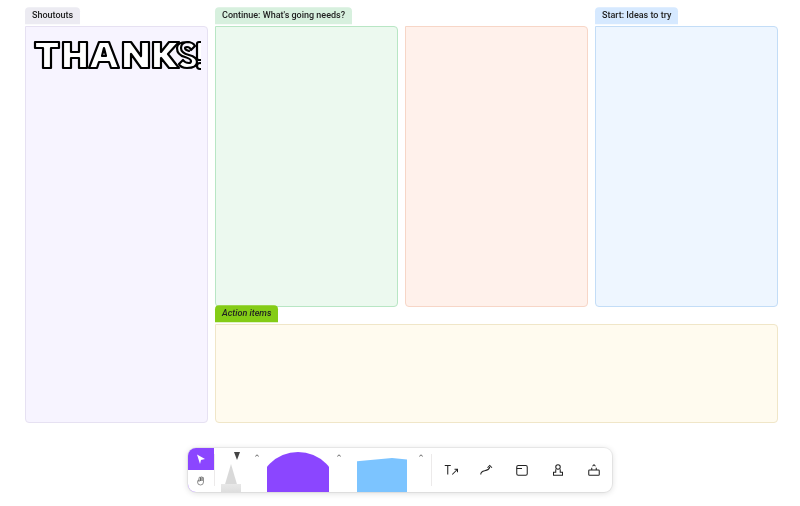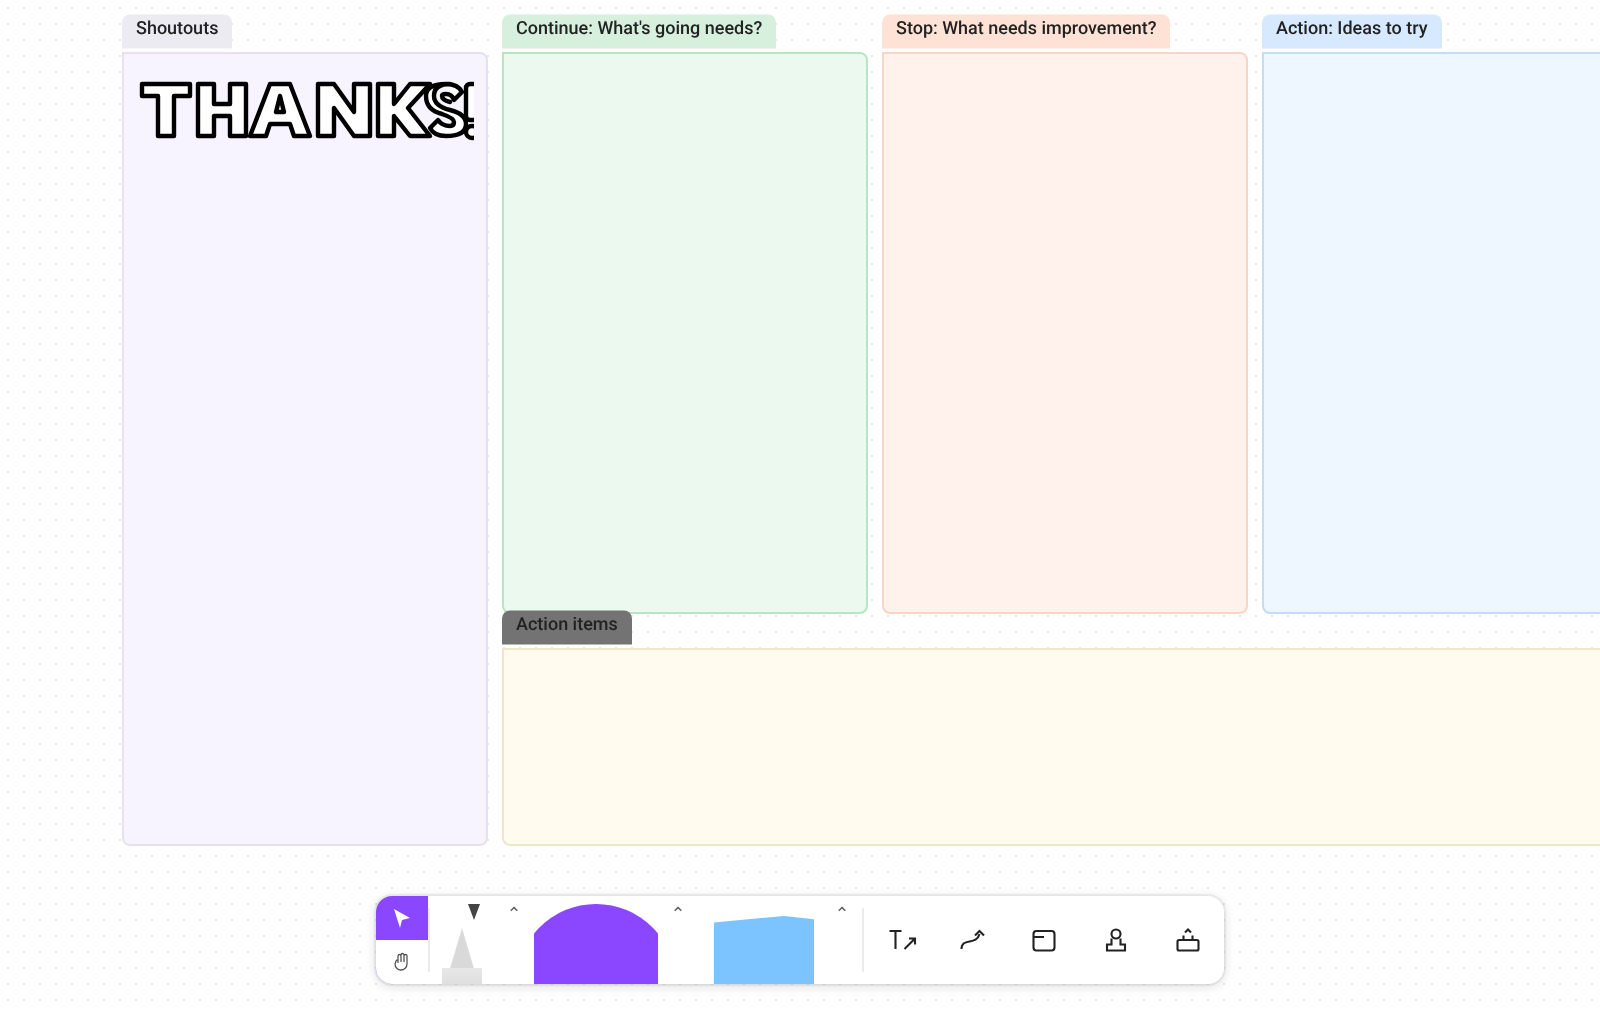--- a/index.html
+++ b/index.html
@@ -5,21 +5,21 @@
   * { box-sizing: border-box; margin: 0; padding: 0; }
   html, body { width: 800px; height: 506px; overflow: hidden; }
   body {
     font-family: -apple-system, BlinkMacSystemFont, "Segoe UI", Roboto, Arial, sans-serif;
     background: #fff;
     background-image: radial-gradient(#e6e6e6 0.5px, transparent 0.5px);
     background-size: 8px 8px;
     position: relative;
   }
 
-  .canvas { position: absolute; inset: 0; margin-left: 36px; }
+  .canvas { position: absolute; inset: 0; }
 
   .card { position: absolute; }
   .card-tag {
     font-size: 9px;
     font-weight: 500;
     padding: 3px 7px;
     border-radius: 4px 4px 0 0;
     display: inline-block;
     position: absolute;
     top: -2px;
@@ -50,21 +50,21 @@
   #c-stop .card-tag { background: #ffe2d6; }
   #c-stop .card-body { background: #fff1eb; border-color: #f7d6c7; }
 
   
   #c-start { left: 595px; top: 26px; width: 183px; height: 281px; }
   #c-start .card-tag { background: #d6e9ff; }
   #c-start .card-body { background: #eef6ff; border-color: #c3ddf7; }
 
   
   #c-action { left: 215px; top: 324px; width: 563px; height: 99px; }
-  #c-action .card-tag { background: #737373; }
+  #c-action .card-tag { background: #84cc16; font-style: italic; }
   #c-action .card-body { background: #fffbef; border-color: #f0e6c8; }
 
   .thanks-svg { position: absolute; left: 6px; top: 10px; width: 170px; }
 
   
   .toolbar {
     position: absolute;
     left: 50%;
     transform: translateX(-50%);
     bottom: 14px;
@@ -164,26 +164,25 @@
       </svg>
     </div>
   </div>
 
   <div class="card" id="c-continue">
     <div class="card-tag">Continue: What's going needs?</div>
     <div class="card-body"></div>
   </div>
 
   <div class="card" id="c-stop">
-    <div class="card-tag">Stop: What needs improvement?</div>
     <div class="card-body"></div>
   </div>
 
   <div class="card" id="c-start">
-    <div class="card-tag">Action: Ideas to try</div>
+    <div class="card-tag">Start: Ideas to try</div>
     <div class="card-body"></div>
   </div>
 
   <div class="card" id="c-action">
     <div class="card-tag">Action items</div>
     <div class="card-body"></div>
   </div>
 
 </div>
 

